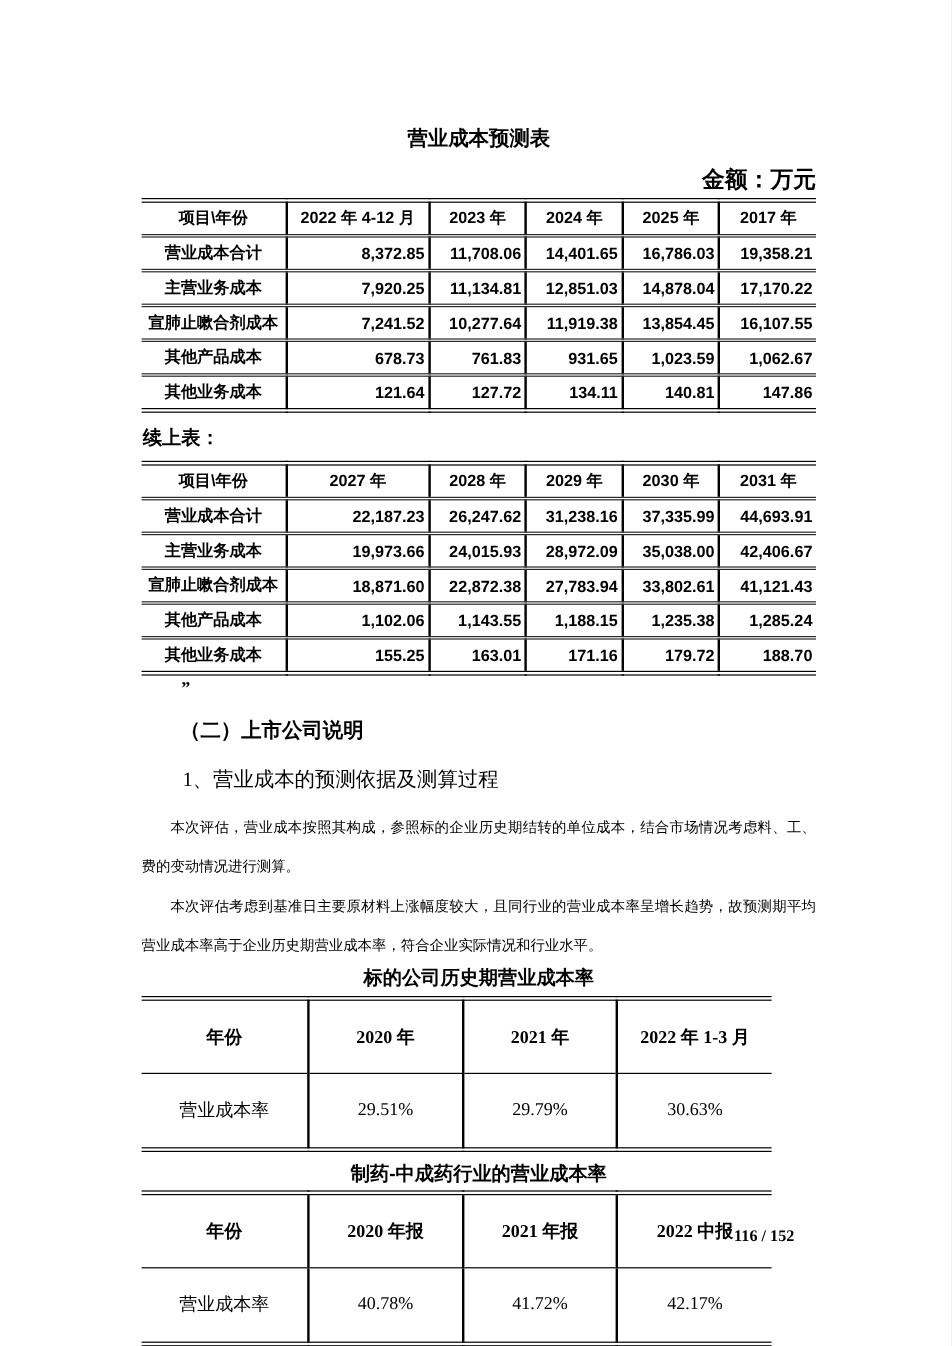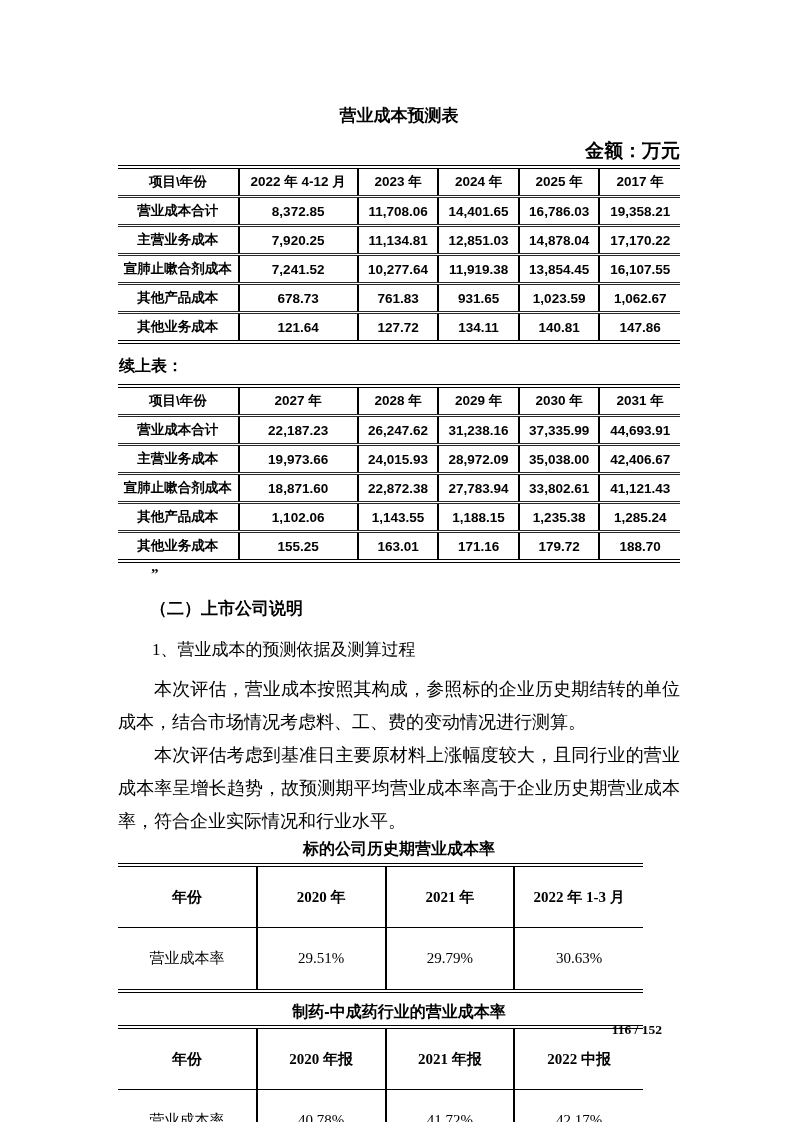--- a/index.html
+++ b/index.html
@@ -47,21 +47,21 @@
     vertical-align: middle;
     overflow: hidden;
     white-space: nowrap;
   }
   table.big tr { border-bottom: 3px double #2a2a2a; }
   table.big tbody tr:last-child { border-bottom: none; }
   table.big th:not(:first-child),
   table.big td:not(:first-child) { border-left: 2px solid #000; }
   table.big th { text-align: center; }
   table.big td:first-child { text-align: center; }
-  table.big td:not(:first-child) { text-align: center; }
+  table.big td:not(:first-child) { text-align: right; }
   table.big th:nth-child(1) { width: 20.2%; }
   table.big th:nth-child(2) { width: 19.8%; }
   .cont-label {
     margin-top: 11px;
     margin-left: 1px;
     font-weight: bold;
     font-size: 16px;
     line-height: 21px;
   }
   table.big.second { margin-top: 8px; }
@@ -82,21 +82,21 @@
     font-family: "Liberation Sans", "DejaVu Sans", sans-serif;
   }
   .item-heading {
     margin-top: 18px;
     margin-left: 34px;
     font-size: 17px;
     line-height: 23px;
   }
   p.body {
     margin: 0;
-    font-size: 18px;
+    font-size: 12px;
     line-height: 33px;
     text-align: justify;
     text-indent: 2em;
   }
   p.body.first { margin-top: 12px; }
   .tbl-heading {
     text-align: center;
     font-weight: bold;
     font-size: 16px;
     line-height: 22px;

